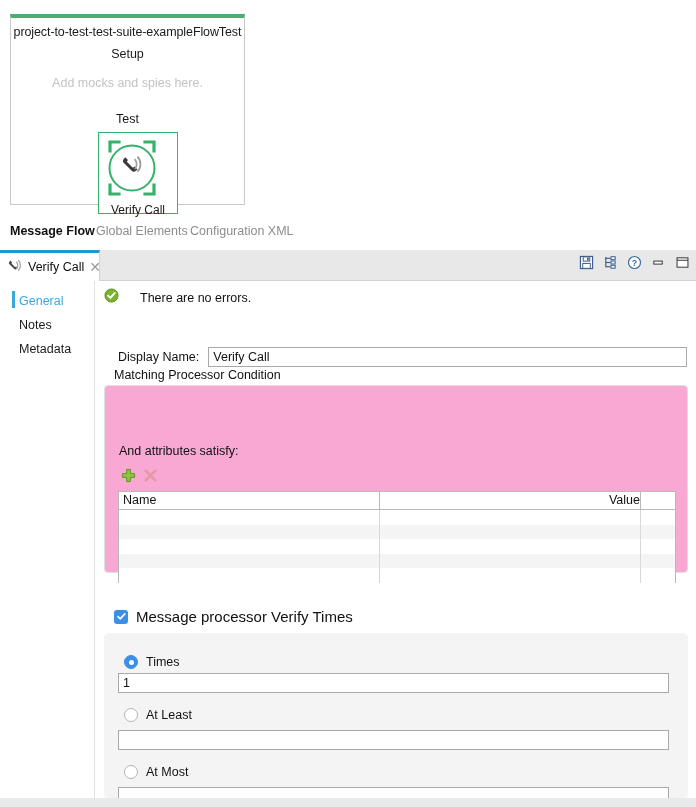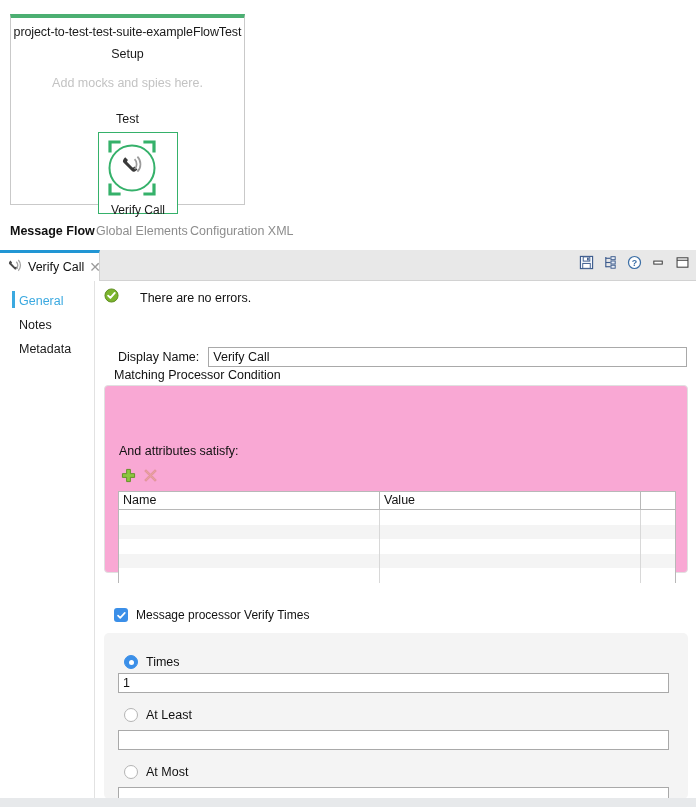--- a/index.html
+++ b/index.html
@@ -178,34 +178,34 @@
     border: 1px solid #b8b8b8;
     background: #ffffff;
     box-sizing: border-box;
   }
   .grid-head { display: flex; height: 17px; background: #ffffff; border-bottom: 1px solid #b8b8b8; }
   .grid-head .cell {
     font-size: 12.5px; color: #111111; padding-left: 4px;
     box-sizing: border-box; line-height: 16px;
   }
   .col-name { width: 261px; border-right: 1px solid #b8b8b8; }
-  .col-value { width: 261px; border-right: 1px solid #b8b8b8; }
+  .col-value { width: 261px; border-right: 1px solid #b8b8b8; text-align: right; }
   .col-last { flex: 1; }
   .grid-row { display: flex; height: 14.5px; }
   .grid-row.odd { background: #ffffff; }
   .grid-row.even { background: #f4f4f4; }
   .grid-row .cell { box-sizing: border-box; }
   .grid-row .col-name, .grid-row .col-value { border-right: 1px solid #d8d8d8; }
 
   
   .vt-check-row {
     position: absolute; left: 18px; top: 327px;
     display: flex; align-items: center; gap: 8px;
   }
-  .vt-check-label { font-size: 12px; color: #111111; }
+  .vt-check-label { font-size: 15px; color: #111111; }
 
   .vt-panel {
     position: absolute; left: 8px; top: 352px;
     width: 584px; height: 166px;
     background: #f4f4f4;
     border-radius: 5px;
     box-sizing: border-box;
   }
   .radio-row { position: absolute; display: flex; align-items: center; gap: 8px; }
   .radio-label { font-size: 12.5px; color: #111111; }

